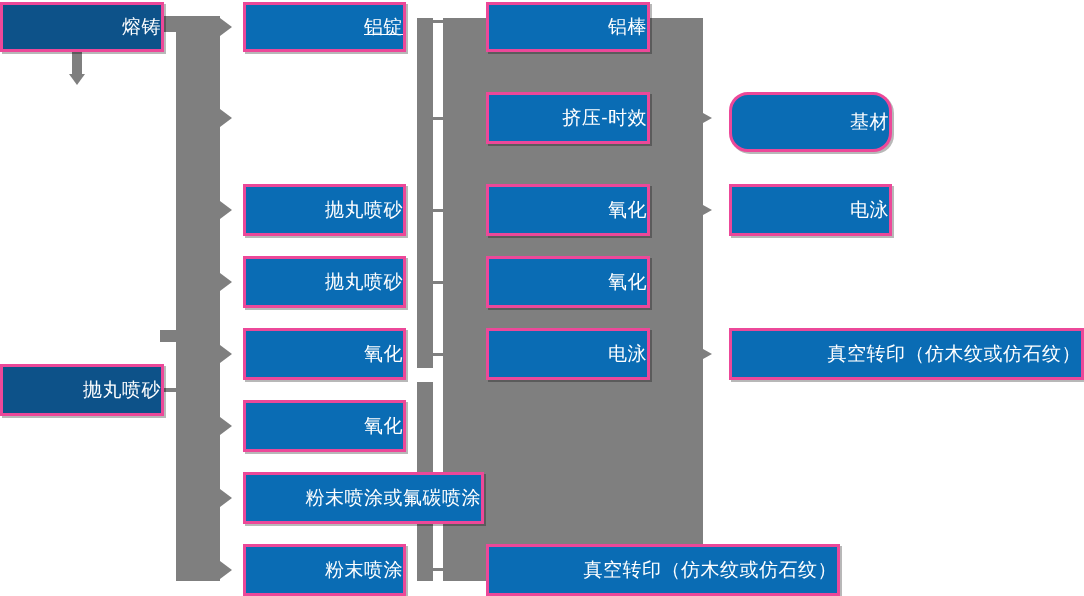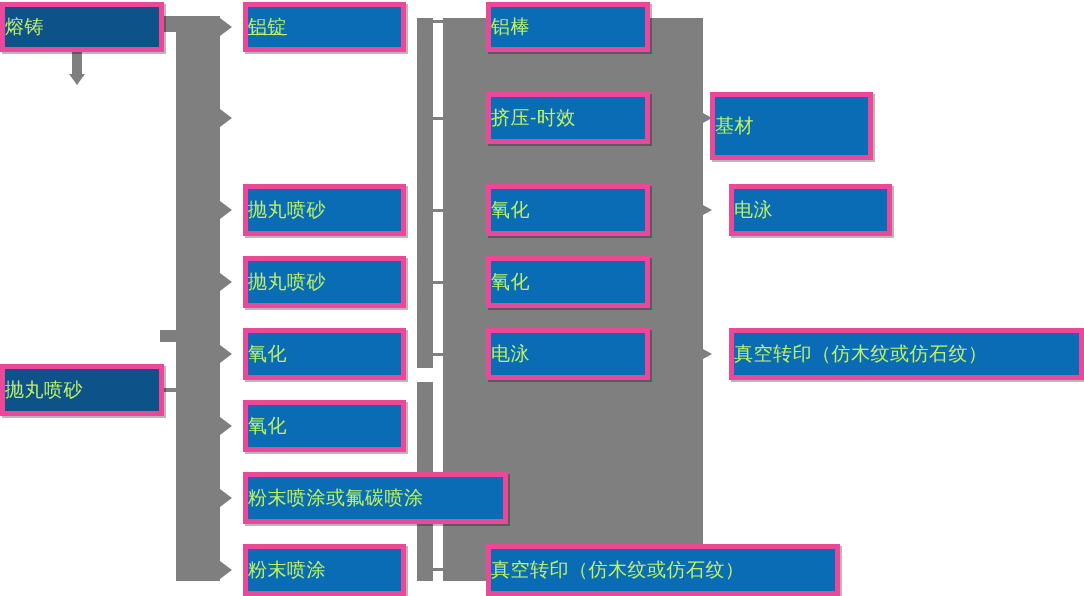--- a/index.html
+++ b/index.html
@@ -53,23 +53,23 @@
     height: 3px;
     background: #7f7f7f;
   }
 
   
   .box {
     position: absolute;
     box-sizing: border-box;
     display: flex;
     align-items: center;
-    justify-content: flex-start;
-    color: #bef264;
-    border: 5px solid #ec4899;
+    justify-content: flex-end;
+    color: #ffffff;
+    border: 3px solid #ec4899;
     font-size: 19px;
     letter-spacing: 0.5px;
     line-height: 1.1;
     white-space: nowrap;
     box-shadow: 2px 2px 0 rgba(0,0,0,0.28);
   }
   .box.dark { background: #0d5289; }
   .box.mid  { background: #0a6cb4; }
 </style>
 </head>
@@ -127,21 +127,21 @@
   </div>
   <div class="box mid" style="left:243px; top:256px; width:163px; height:52px;">
     <span>抛丸喷砂</span>
   </div>
   <div class="box mid" style="left:243px; top:328px; width:163px; height:52px;">
     <span>氧化</span>
   </div>
   <div class="box mid" style="left:243px; top:400px; width:163px; height:52px;">
     <span>氧化</span>
   </div>
-  <div class="box mid" style="left:243px; top:472px; width:265px; height:52px;">
+  <div class="box mid" style="left:243px; top:472px; width:241px; height:52px;">
     <span>粉末喷涂或氟碳喷涂</span>
   </div>
   <div class="box mid" style="left:486px; top:2px; width:164px; height:50px;">
     <span>铝棒</span>
   </div>
 
   <div class="box mid" style="left:243px; top:544px; width:163px; height:52px;">
     <span>粉末喷涂</span>
   </div>
   <div class="box mid" style="left:486px; top:92px; width:164px; height:52px;">
@@ -153,21 +153,21 @@
   <div class="box mid" style="left:486px; top:256px; width:164px; height:52px;">
     <span>氧化</span>
   </div>
   <div class="box mid" style="left:486px; top:328px; width:164px; height:52px;">
     <span>电泳</span>
   </div>
   <div class="box mid" style="left:486px; top:544px; width:354px; height:52px;">
     <span>真空转印（仿木纹或仿石纹）</span>
   </div>
 
-  <div class="box mid" style="left:710px; top:92px; width:163px; height:68px;">
+  <div class="box mid" style="left:729px; top:92px; width:163px; height:60px;border-radius:19px;">
     <span>基材</span>
   </div>
   <div class="box mid" style="left:729px; top:184px; width:163px; height:52px;">
     <span>电泳</span>
   </div>
   <div class="box mid" style="left:729px; top:328px; width:355px; height:52px;">
     <span>真空转印（仿木纹或仿石纹）</span>
   </div>
 
 </div>

